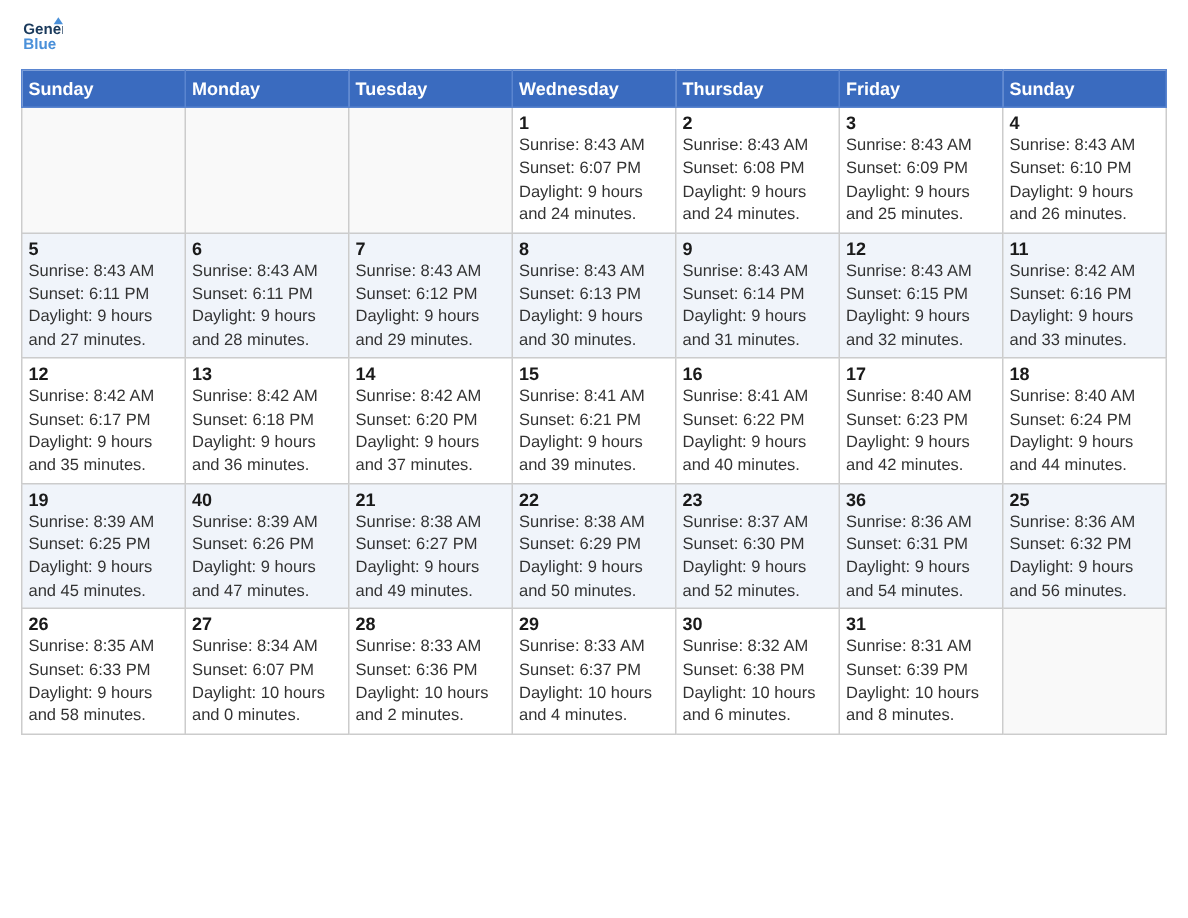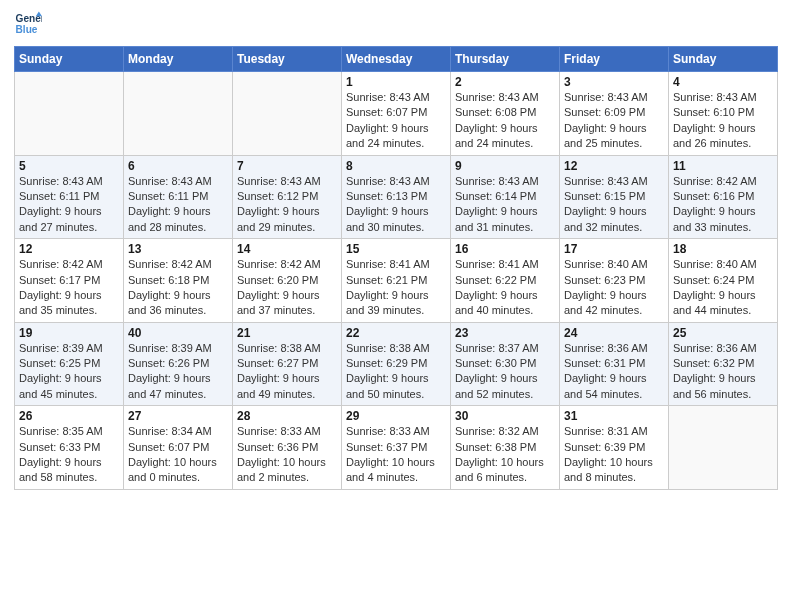--- a/index.html
+++ b/index.html
@@ -282,21 +282,21 @@
 and 50 minutes.</div>
           </td>
           <td>
             <span class="day-num">23</span>
             <div class="day-info" style="white-space: pre-line;">Sunrise: 8:37 AM
 Sunset: 6:30 PM
 Daylight: 9 hours
 and 52 minutes.</div>
           </td>
           <td>
-            <span class="day-num">24</span>
+            <span class="day-num">36</span>
             <div class="day-info" style="white-space: pre-line;">Sunrise: 8:36 AM
 Sunset: 6:31 PM
 Daylight: 9 hours
 and 54 minutes.</div>
           </td>
           <td>
             <span class="day-num">25</span>
             <div class="day-info" style="white-space: pre-line;">Sunrise: 8:36 AM
 Sunset: 6:32 PM
 Daylight: 9 hours

